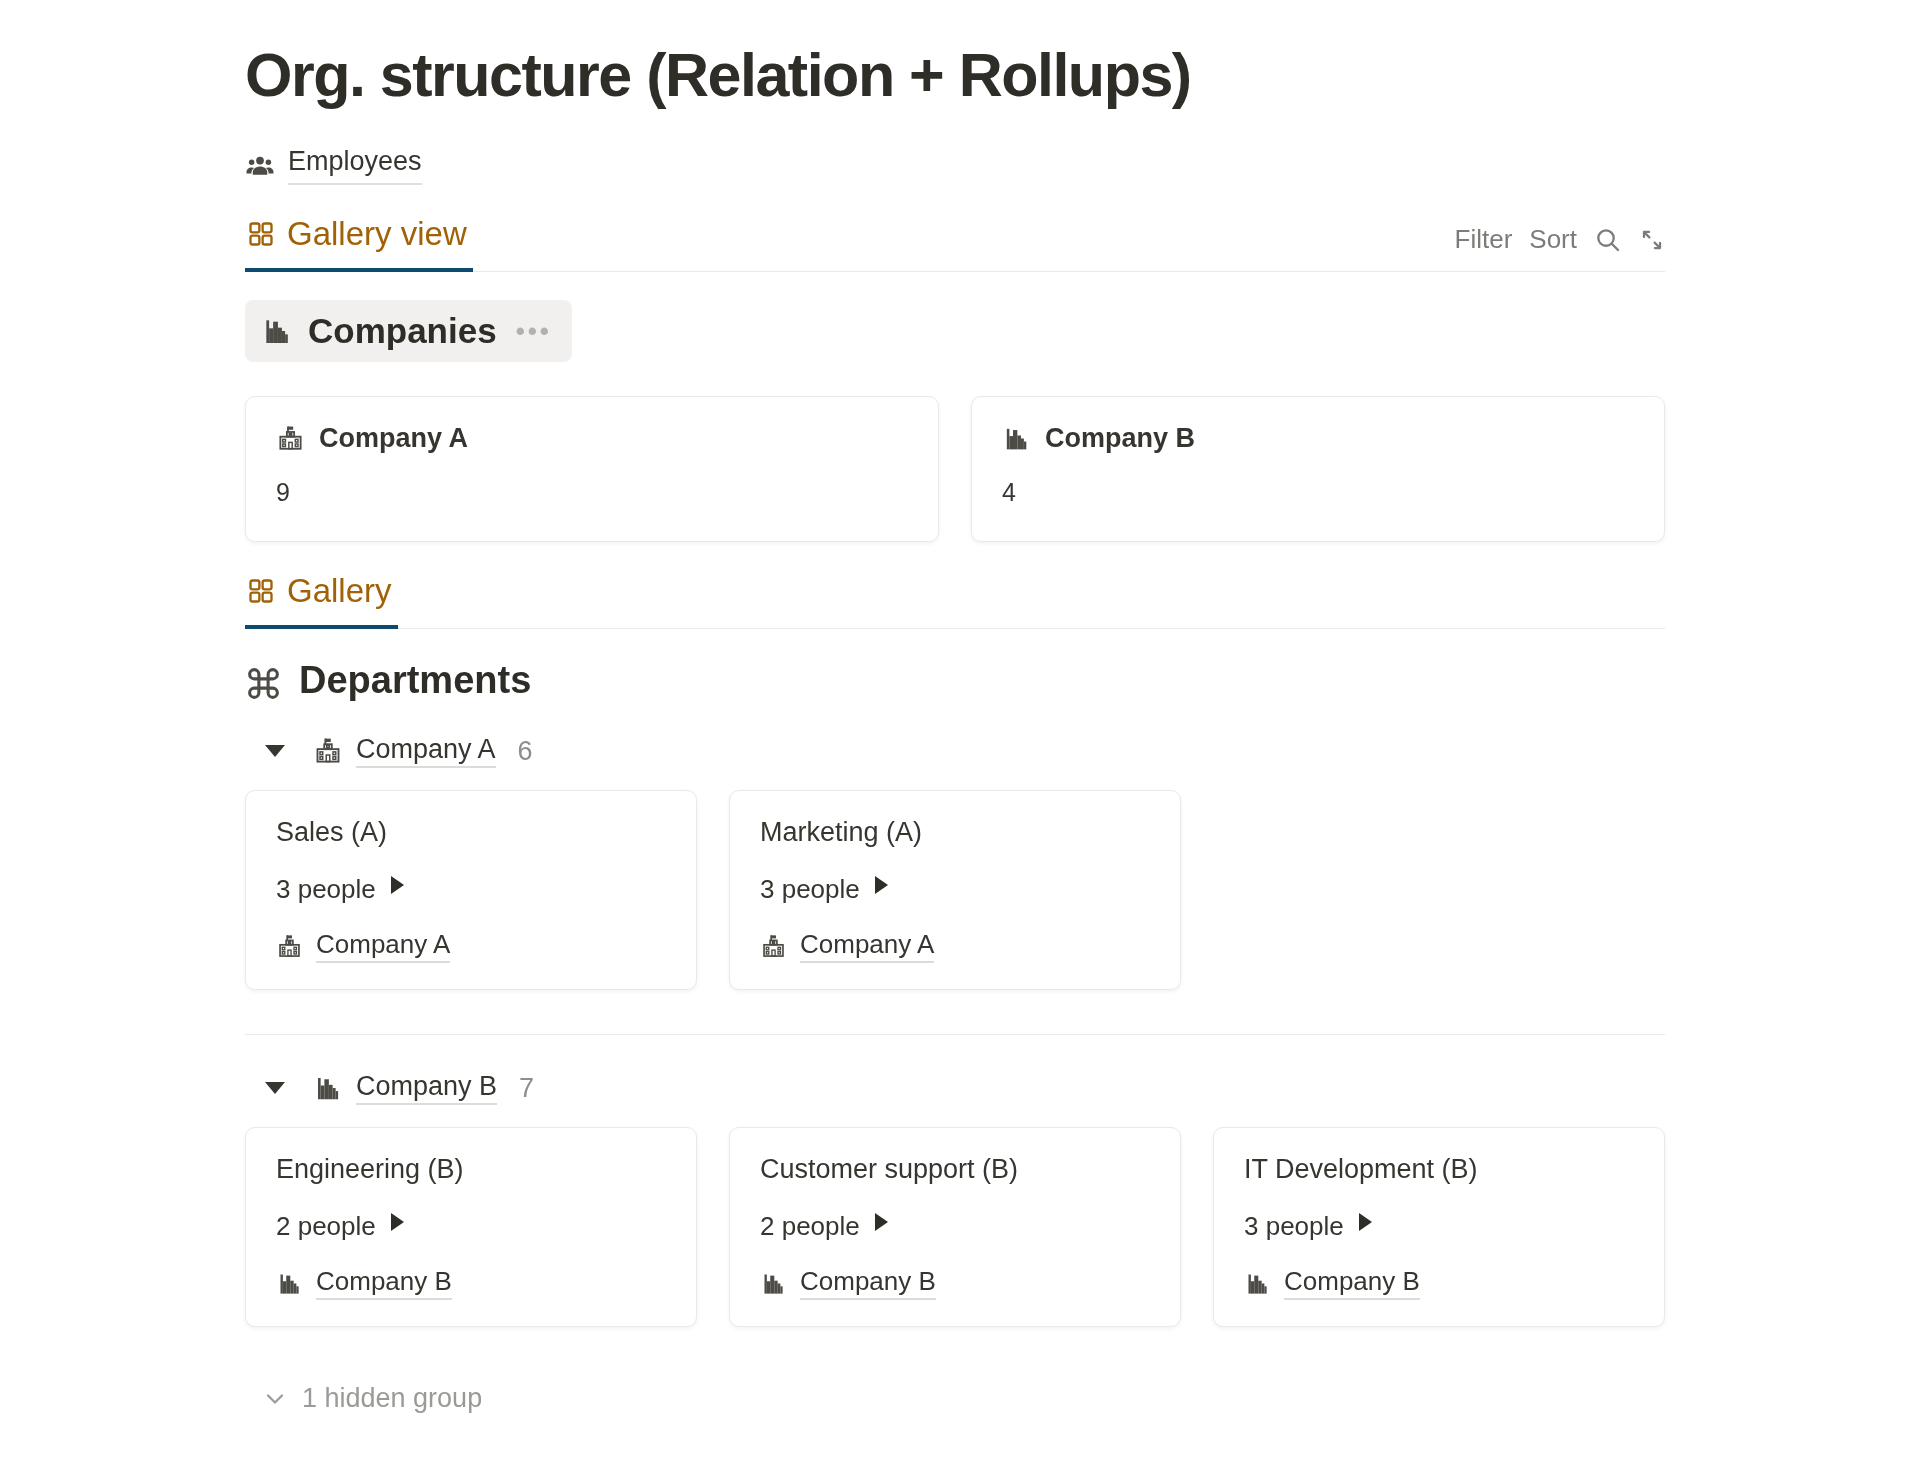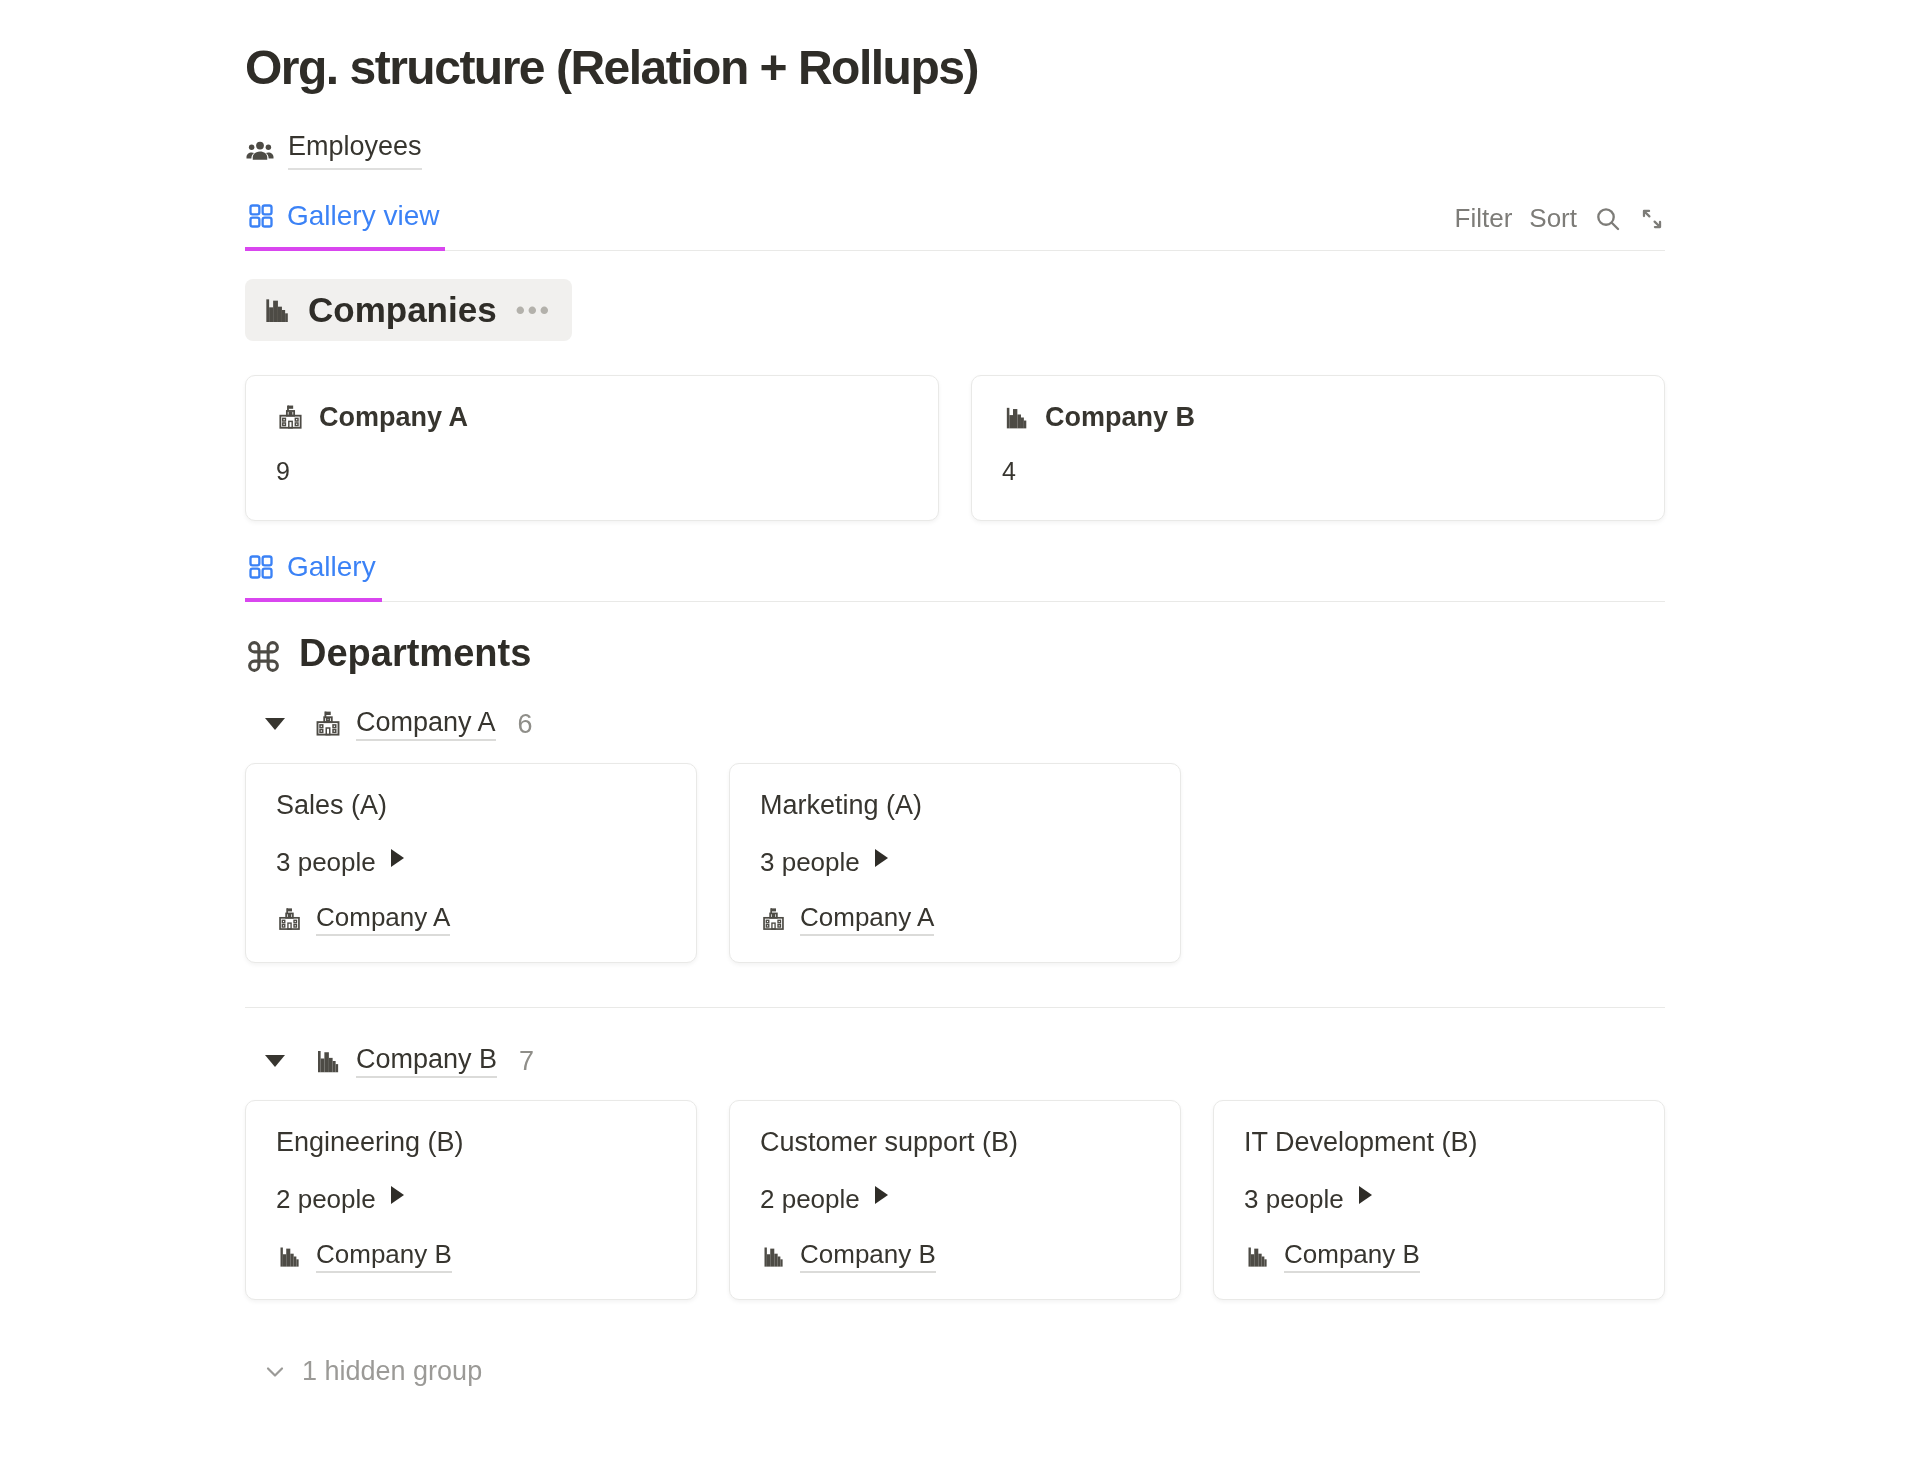--- a/index.html
+++ b/index.html
@@ -12,39 +12,39 @@
     overflow:hidden;
   }
   .page { width:1420px; margin-left:245px; padding-top:40px; }
 
   
   .ic { display:inline-block; vertical-align:middle; flex:none; }
   svg.defs { position:absolute; width:0; height:0; }
 
   
   .page-title {
-    font-size:48px; font-weight:700; letter-spacing:-1.5px;
+    font-size:61px; font-weight:700; letter-spacing:-1.5px;
     line-height:1.15; margin:0; color:#2f2d28;
   }
 
   
   .breadcrumb-row { margin-top:36px; display:flex; align-items:center; gap:13px; width:max-content; }
   .breadcrumb-row .lbl {
     font-size:27px; font-weight:500;
     border-bottom:2px solid rgba(55,53,47,0.16); padding-bottom:6px;
   }
 
   
   .toolbar { margin-top:30px; display:flex; justify-content:space-between; align-items:flex-end;
              border-bottom:1px solid #e9e9e7; }
   .tab {
     display:flex; align-items:center; gap:12px;
-    font-size:28px; font-weight:500; color:#3b82f6;
+    font-size:33px; font-weight:500; color:#a16207;
     padding:0 6px 15px 2px; margin-bottom:-1px;
-    border-bottom:4px solid #d946ef;
+    border-bottom:4px solid #0c4a6e;
   }
   .toolbar-right { display:flex; align-items:center; gap:17px; padding-bottom:16px; color:#7d7c78; }
   .toolbar-right .tbtn { font-size:26px; cursor:default; }
 
   
   .section-pill {
     margin-top:28px; display:inline-flex; align-items:center; gap:15px;
     background:#f1f0ee; border-radius:8px; padding:11px 20px 11px 16px;
   }
   .section-pill .section-title { font-size:35px; font-weight:700; color:#2f2d28; }

